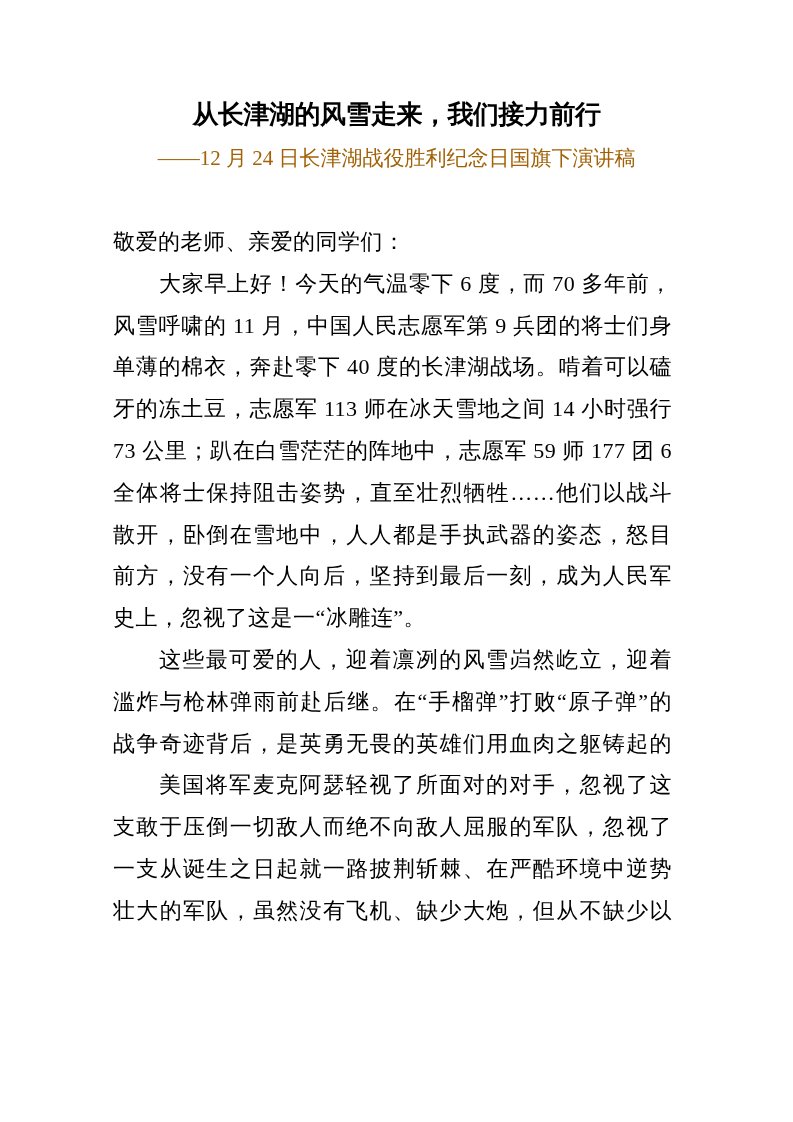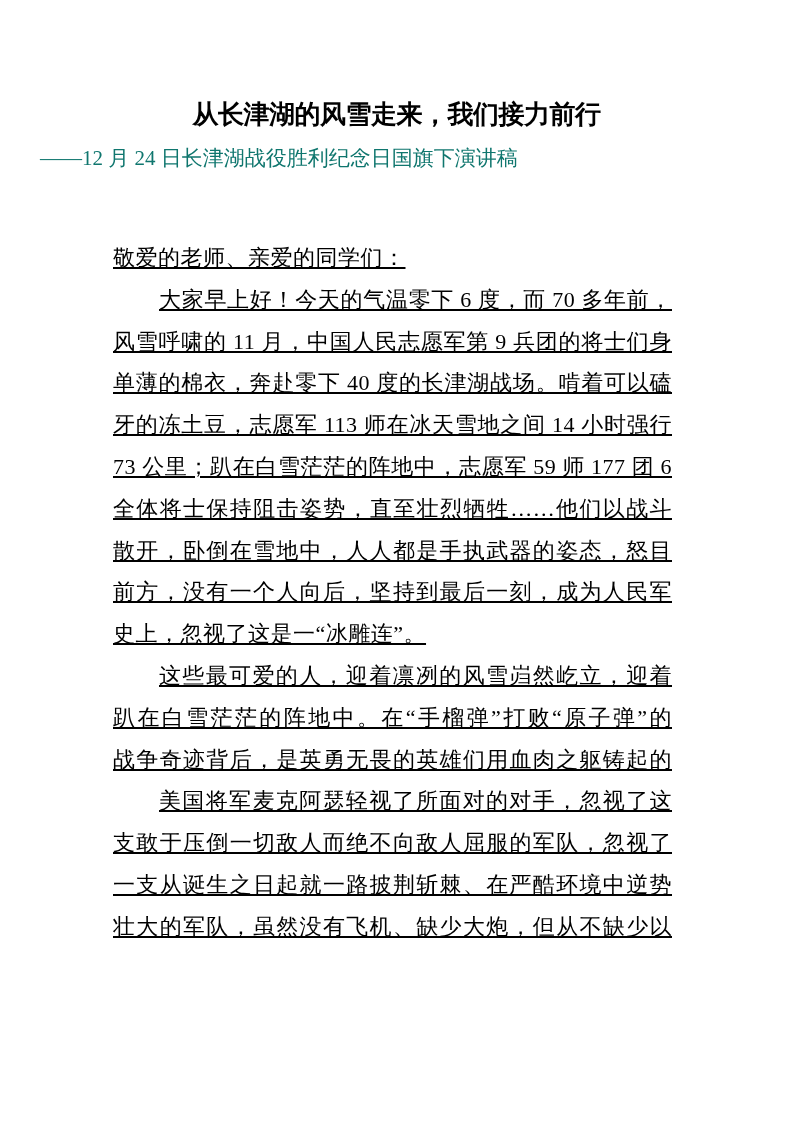--- a/index.html
+++ b/index.html
@@ -21,31 +21,30 @@
     text-align: center;
     font-family: "Liberation Sans", sans-serif;
     font-weight: bold;
     font-size: 26px;
     line-height: 32px;
     letter-spacing: -0.5px;
     color: #000000;
   }
   .doc-subtitle {
     margin: 13px 40px 16px 40px;
-    text-align: left;
+    text-align: center;
     font-family: "Liberation Serif", serif;
     font-size: 21px;
     line-height: 30px;
     font-weight: normal;
-    color: #0f766e;
+    color: #a16207;
   }
   .doc-body {
-    margin: 64px 121px 0 113px;
+    margin: 48px 121px 0 113px;
     width: 559px;
-    text-decoration: underline;
   }
   .line {
     height: 41.8px;
     line-height: 41.8px;
     font-size: 22px;
     font-family: "Liberation Serif", serif;
     color: #000000;
     text-align: justify;
     text-justify: inter-character;
     letter-spacing: 0.5px;
@@ -69,20 +68,20 @@
       <div class="line j indent">大家早上好！今天的气温零下 6 度，而 70 多年前，在</div>
       <div class="line j">风雪呼啸的 11 月，中国人民志愿军第 9 兵团的将士们身着</div>
       <div class="line j">单薄的棉衣，奔赴零下 40 度的长津湖战场。啃着可以磕掉</div>
       <div class="line j">牙的冻土豆，志愿军 113 师在冰天雪地之间 14 小时强行军</div>
       <div class="line j">73 公里；趴在白雪茫茫的阵地中，志愿军 59 师 177 团 6 连</div>
       <div class="line j">全体将士保持阻击姿势，直至壮烈牺牲……他们以战斗队形</div>
       <div class="line j">散开，卧倒在雪地中，人人都是手执武器的姿态，怒目注视</div>
       <div class="line j">前方，没有一个人向后，坚持到最后一刻，成为人民军队历</div>
       <div class="line">史上，忽视了这是一“冰雕连”。</div>
       <div class="line j indent">这些最可爱的人，迎着凛冽的风雪岿然屹立，迎着狂轰</div>
-      <div class="line j">趴在白雪茫茫的阵地中。在“手榴弹”打败“原子弹”的</div>
+      <div class="line j">滥炸与枪林弹雨前赴后继。在“手榴弹”打败“原子弹”的</div>
       <div class="line j">战争奇迹背后，是英勇无畏的英雄们用血肉之躯铸起的钢铁</div>
       <div class="line j indent">美国将军麦克阿瑟轻视了所面对的对手，忽视了这是一</div>
       <div class="line j">支敢于压倒一切敌人而绝不向敌人屈服的军队，忽视了这是</div>
       <div class="line j">一支从诞生之日起就一路披荆斩棘、在严酷环境中逆势成长</div>
       <div class="line j">壮大的军队，虽然没有飞机、缺少大炮，但从不缺少以弱胜</div>
     </div>
 </div>
 
 </body></html>

